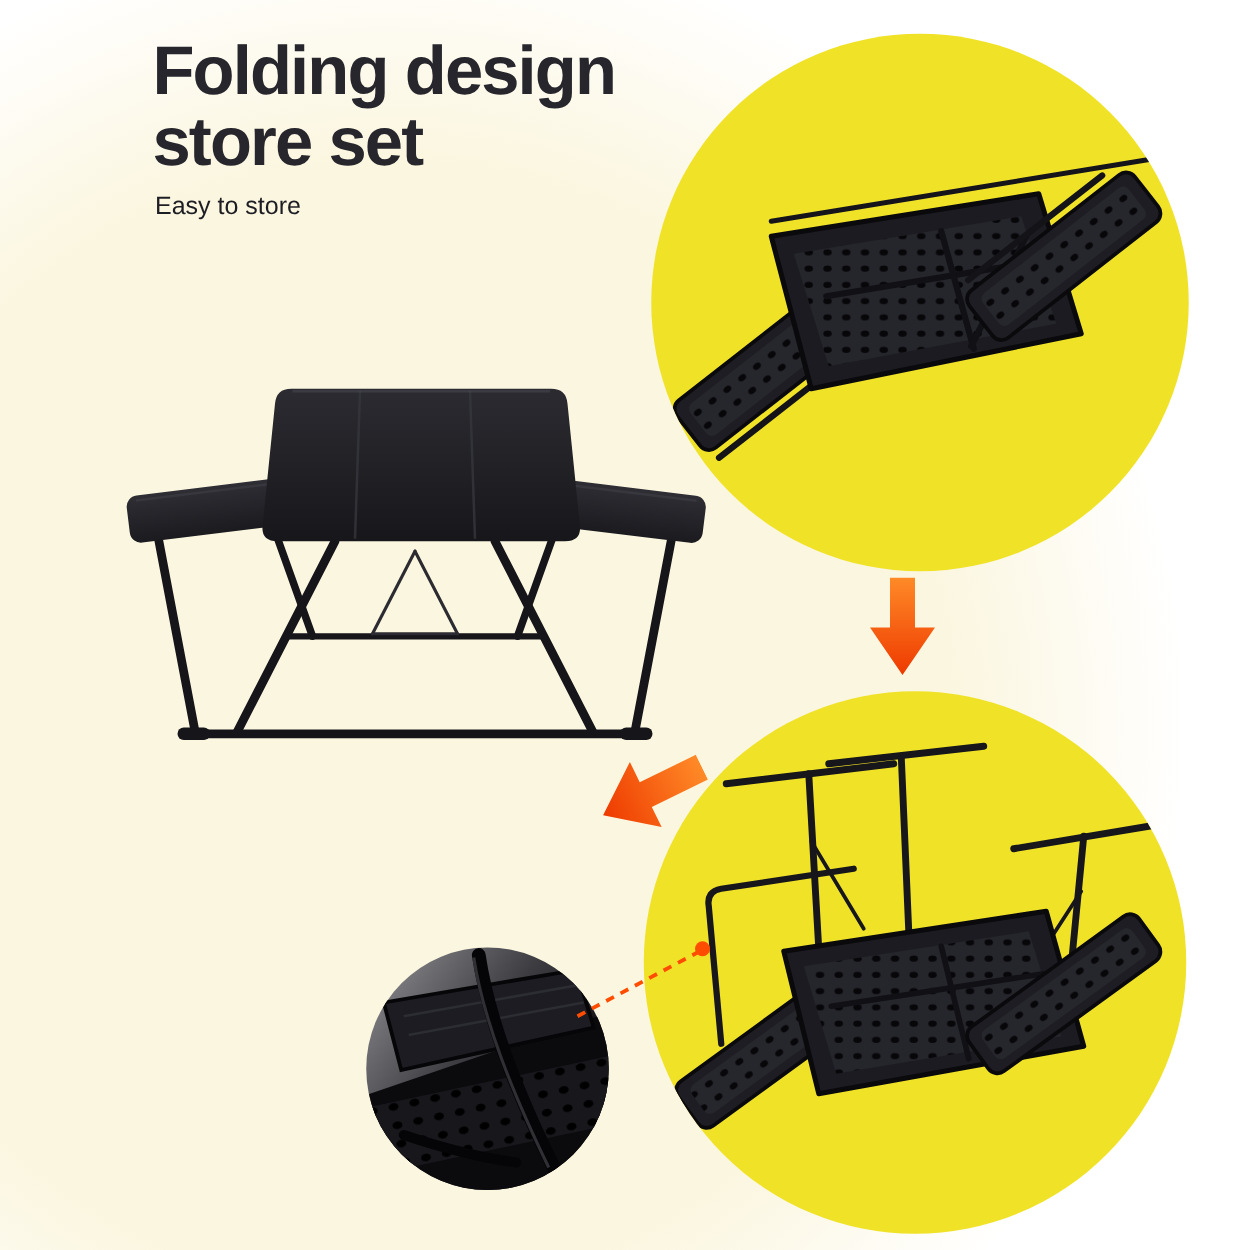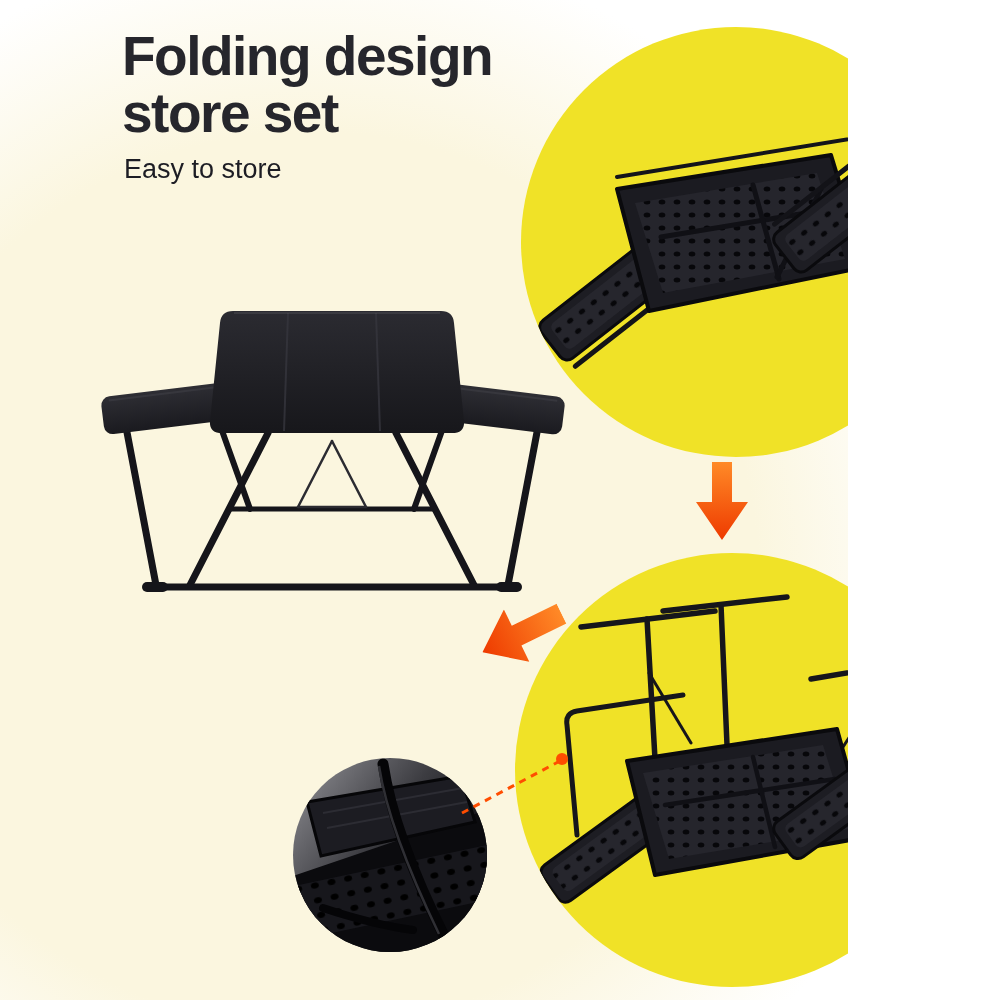--- a/index.html
+++ b/index.html
@@ -1,32 +1,32 @@
 <!DOCTYPE html>
 <html style="--accent-yellow: #f0e227; --accent-orange: #ff4d00; --arrow-gradient-start: #ff8a27; --arrow-gradient-end: #ee3a00; --title-color: #26262c; --background: #ffffff; --background-cream: #fbf6df; --product-black: #1b1b21;"><head>
 <meta charset="utf-8">
 <style>
   html,body{margin:0;padding:0;background:#fff;}
   #canvas{
-    position:relative;width:848px;height:1000px;overflow:hidden;
+    position:relative;width:1000px;height:1000px;overflow:hidden;
     font-family:"Liberation Sans",sans-serif;
     background:
       radial-gradient(circle 640px at 310px 580px,
         var(--background-cream,#fbf6df) 0%,
         var(--background-cream,#fbf6df) 70%,
         rgba(251,246,223,0) 100%),
       var(--background,#ffffff);
   }
   .header{position:absolute;left:122px;top:28px;z-index:2;}
   .title{
     margin:0;font-size:55px;font-weight:700;line-height:1.03;
     letter-spacing:-1.5px;color:var(--title-color,#26262c);
   }
   .subtitle{
-    margin:13px 0 0 2px;font-size:27px;font-weight:400;color:#1d1d24;
+    margin:13px 0 0 2px;font-size:20px;font-weight:400;color:#1d1d24;
   }
   .circle{
     position:absolute;border-radius:50%;overflow:hidden;
     background:var(--accent-yellow,#f0e227);z-index:1;
   }
   #circle-top{left:521px;top:27px;width:430px;height:430px;}
   #circle-bottom{left:515px;top:553px;width:434px;height:434px;}
   #detail-circle{
     position:absolute;left:293px;top:758px;width:194px;height:194px;
     border-radius:50%;overflow:hidden;z-index:3;

